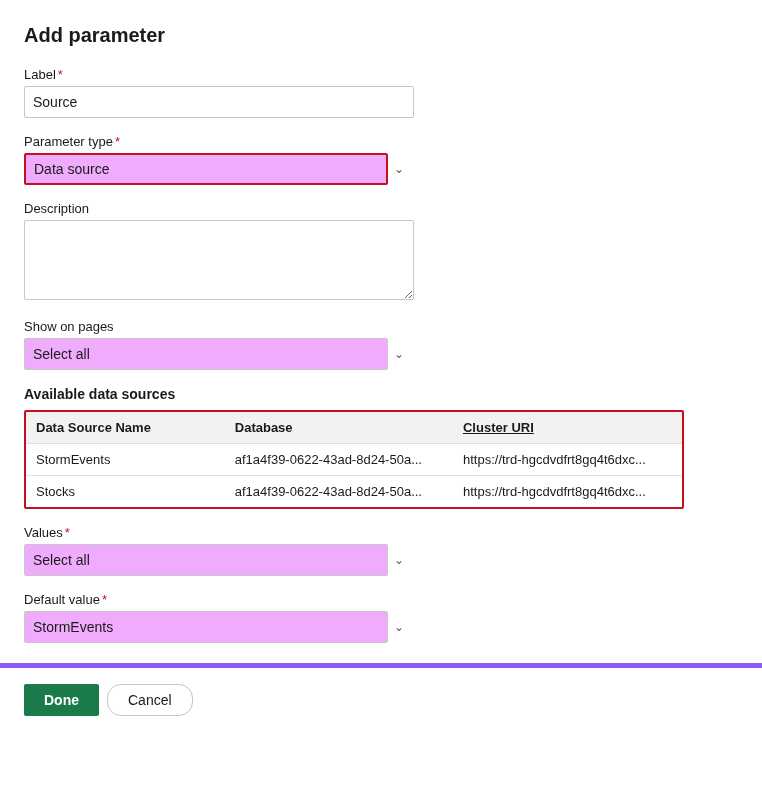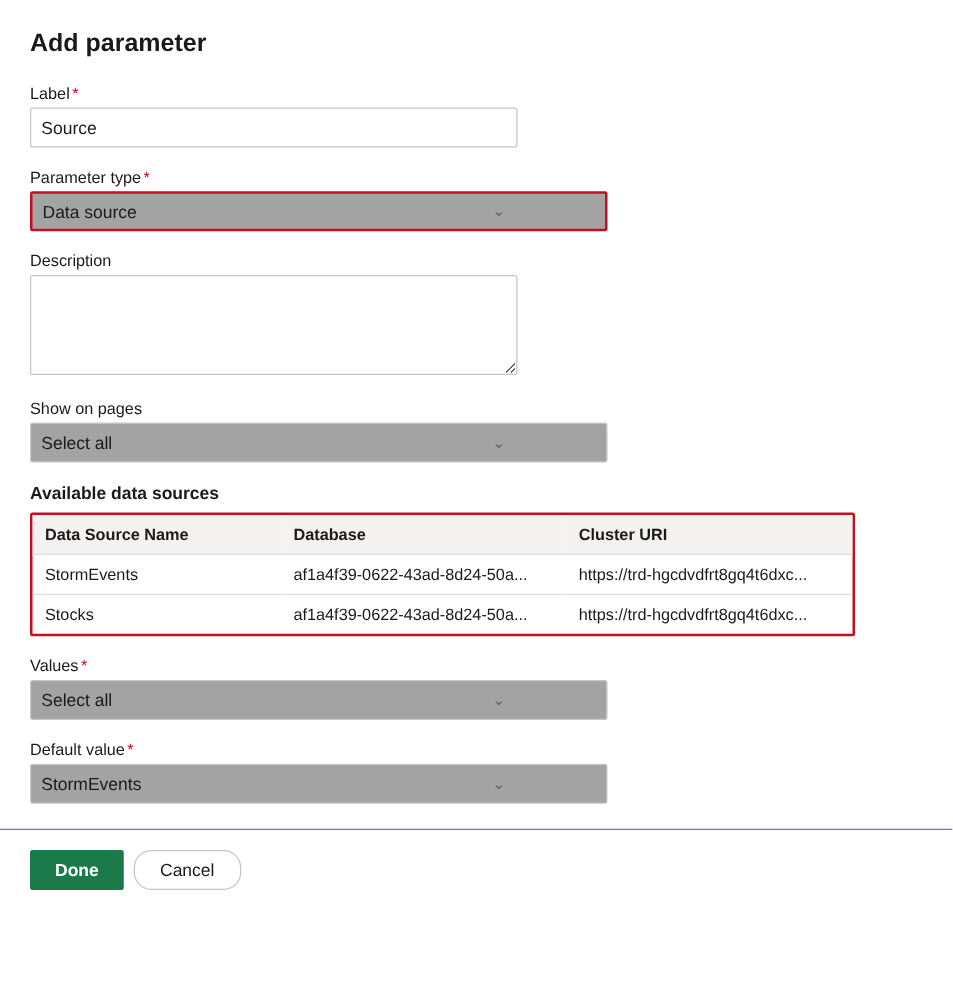--- a/index.html
+++ b/index.html
@@ -39,28 +39,28 @@
       width: 390px;
       height: 32px;
       border: 1px solid #c8c6c4;
       border-radius: 2px;
       padding: 0 8px;
       font-size: 14px;
       color: #1a1a1a;
       outline: none;
     }
     .select-dropdown {
-      width: 462px;
+      width: 364px;
       height: 32px;
       border: 2px solid #c50f1f;
       border-radius: 2px;
       padding: 0 8px;
       font-size: 14px;
       color: #1a1a1a;
-      background: #a3a3a3;
+      background: #f0abfc;
       appearance: none;
       -webkit-appearance: none;
       cursor: pointer;
       outline: none;
       position: relative;
     }
     .select-wrapper {
       position: relative;
       width: 390px;
     }
@@ -124,23 +124,23 @@
     .data-table tbody tr:last-child {
       border-bottom: none;
     }
     .data-table tbody td {
       padding: 8px 10px;
       color: #1a1a1a;
       font-size: 13px;
     }
     .col-name { width: 200px; }
     .col-db { width: 230px; }
-    .col-uri { width: 230px; }
+    .col-uri { width: 230px; text-decoration: underline; }
     .footer {
-      border-top: 1px solid #8b5cf6;
+      border-top: 5px solid #8b5cf6;
       padding: 16px 24px;
       display: flex;
       gap: 8px;
       margin-top: 20px;
     }
     .btn-done {
       background: #1a7a4a;
       color: #fff;
       border: none;
       border-radius: 2px;

